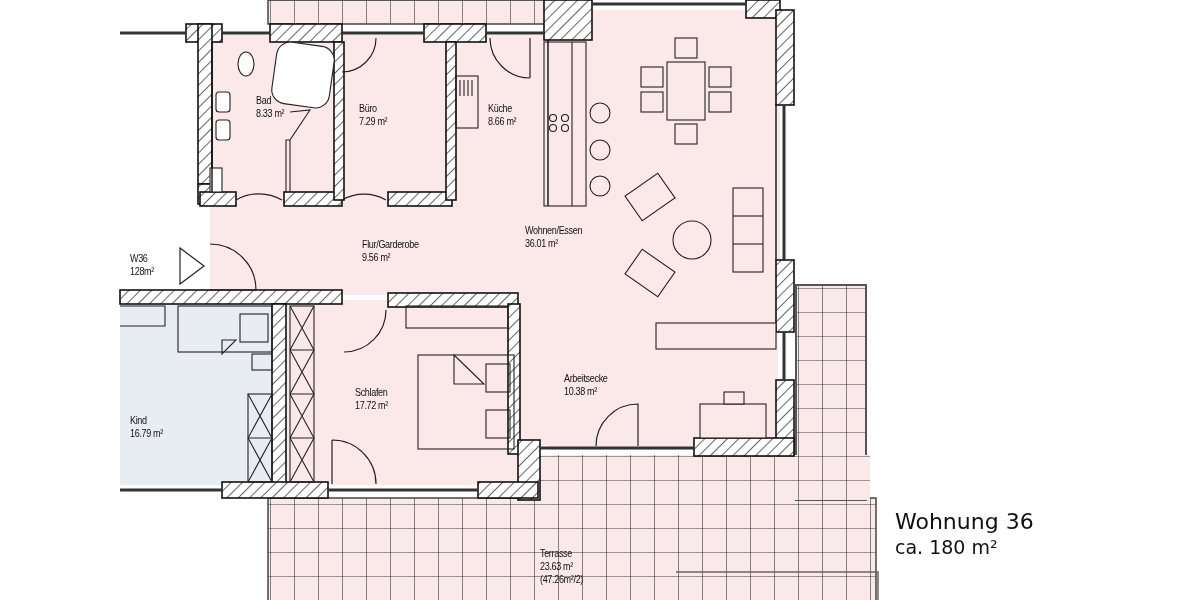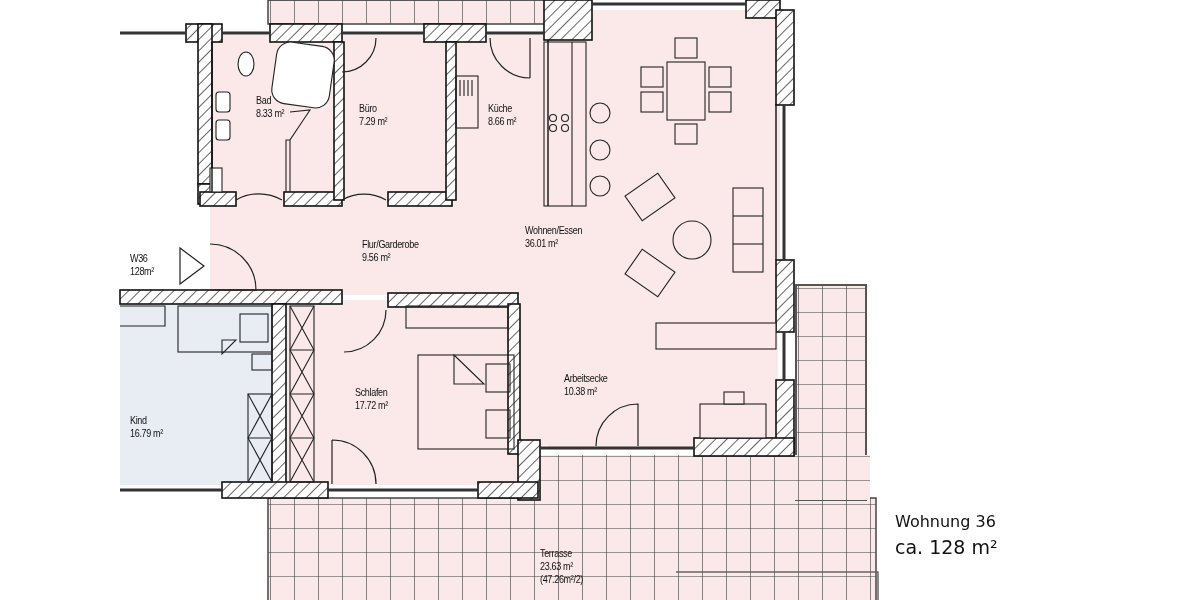--- a/index.html
+++ b/index.html
@@ -1,20 +1,20 @@
 <!DOCTYPE html>
 <html><head>
 <meta charset="utf-8">
 <style>
   html, body { margin:0; padding:0; background:#ffffff; }
   body { width:1200px; height:600px; position:relative; overflow:hidden; font-family:"Liberation Sans", sans-serif; }
   #plan { position:absolute; left:0; top:0; width:1200px; height:600px; }
   .lbl { position:absolute; font-family:"Liberation Sans", sans-serif; font-size:11px; line-height:13px; color:#111; letter-spacing:-0.4px; transform:scaleX(0.82); transform-origin:left top; white-space:nowrap; }
   .title { position:absolute; left:895px; top:509px; font-family:"DejaVu Sans", sans-serif; color:#111; }
-  .title .t1 { font-size:16px; line-height:26px; display:block; }
+  .title .t1 { font-size:22px; line-height:26px; display:block; }
   .title .t2 { font-size:19px; line-height:24px; display:block; }
 </style>
 </head>
 <body>
 
 <svg id="plan" viewBox="0 0 1200 600" xmlns="http://www.w3.org/2000/svg">
   <defs>
     <pattern id="hatch" patternUnits="userSpaceOnUse" width="8" height="8" patternTransform="rotate(45)">
       <rect width="8" height="8" fill="#ffffff"></rect>
       <line x1="0" y1="0" x2="0" y2="8" stroke="#111" stroke-width="1.3"></line>
@@ -208,14 +208,14 @@
   <div>10.38 m²</div>
 </div>
 <div class="lbl" style="left:540px;top:547px;">
   <div>Terrasse</div>
   <div>23.63 m²</div>
   <div>(47.26m²/2)</div>
 </div>
 
 <div class="title">
   <span class="t1">Wohnung 36</span>
-  <span class="t2">ca. 128 m²</span>
+  <span class="t2">ca. 180 m²</span>
 </div>
 
 </body></html>

